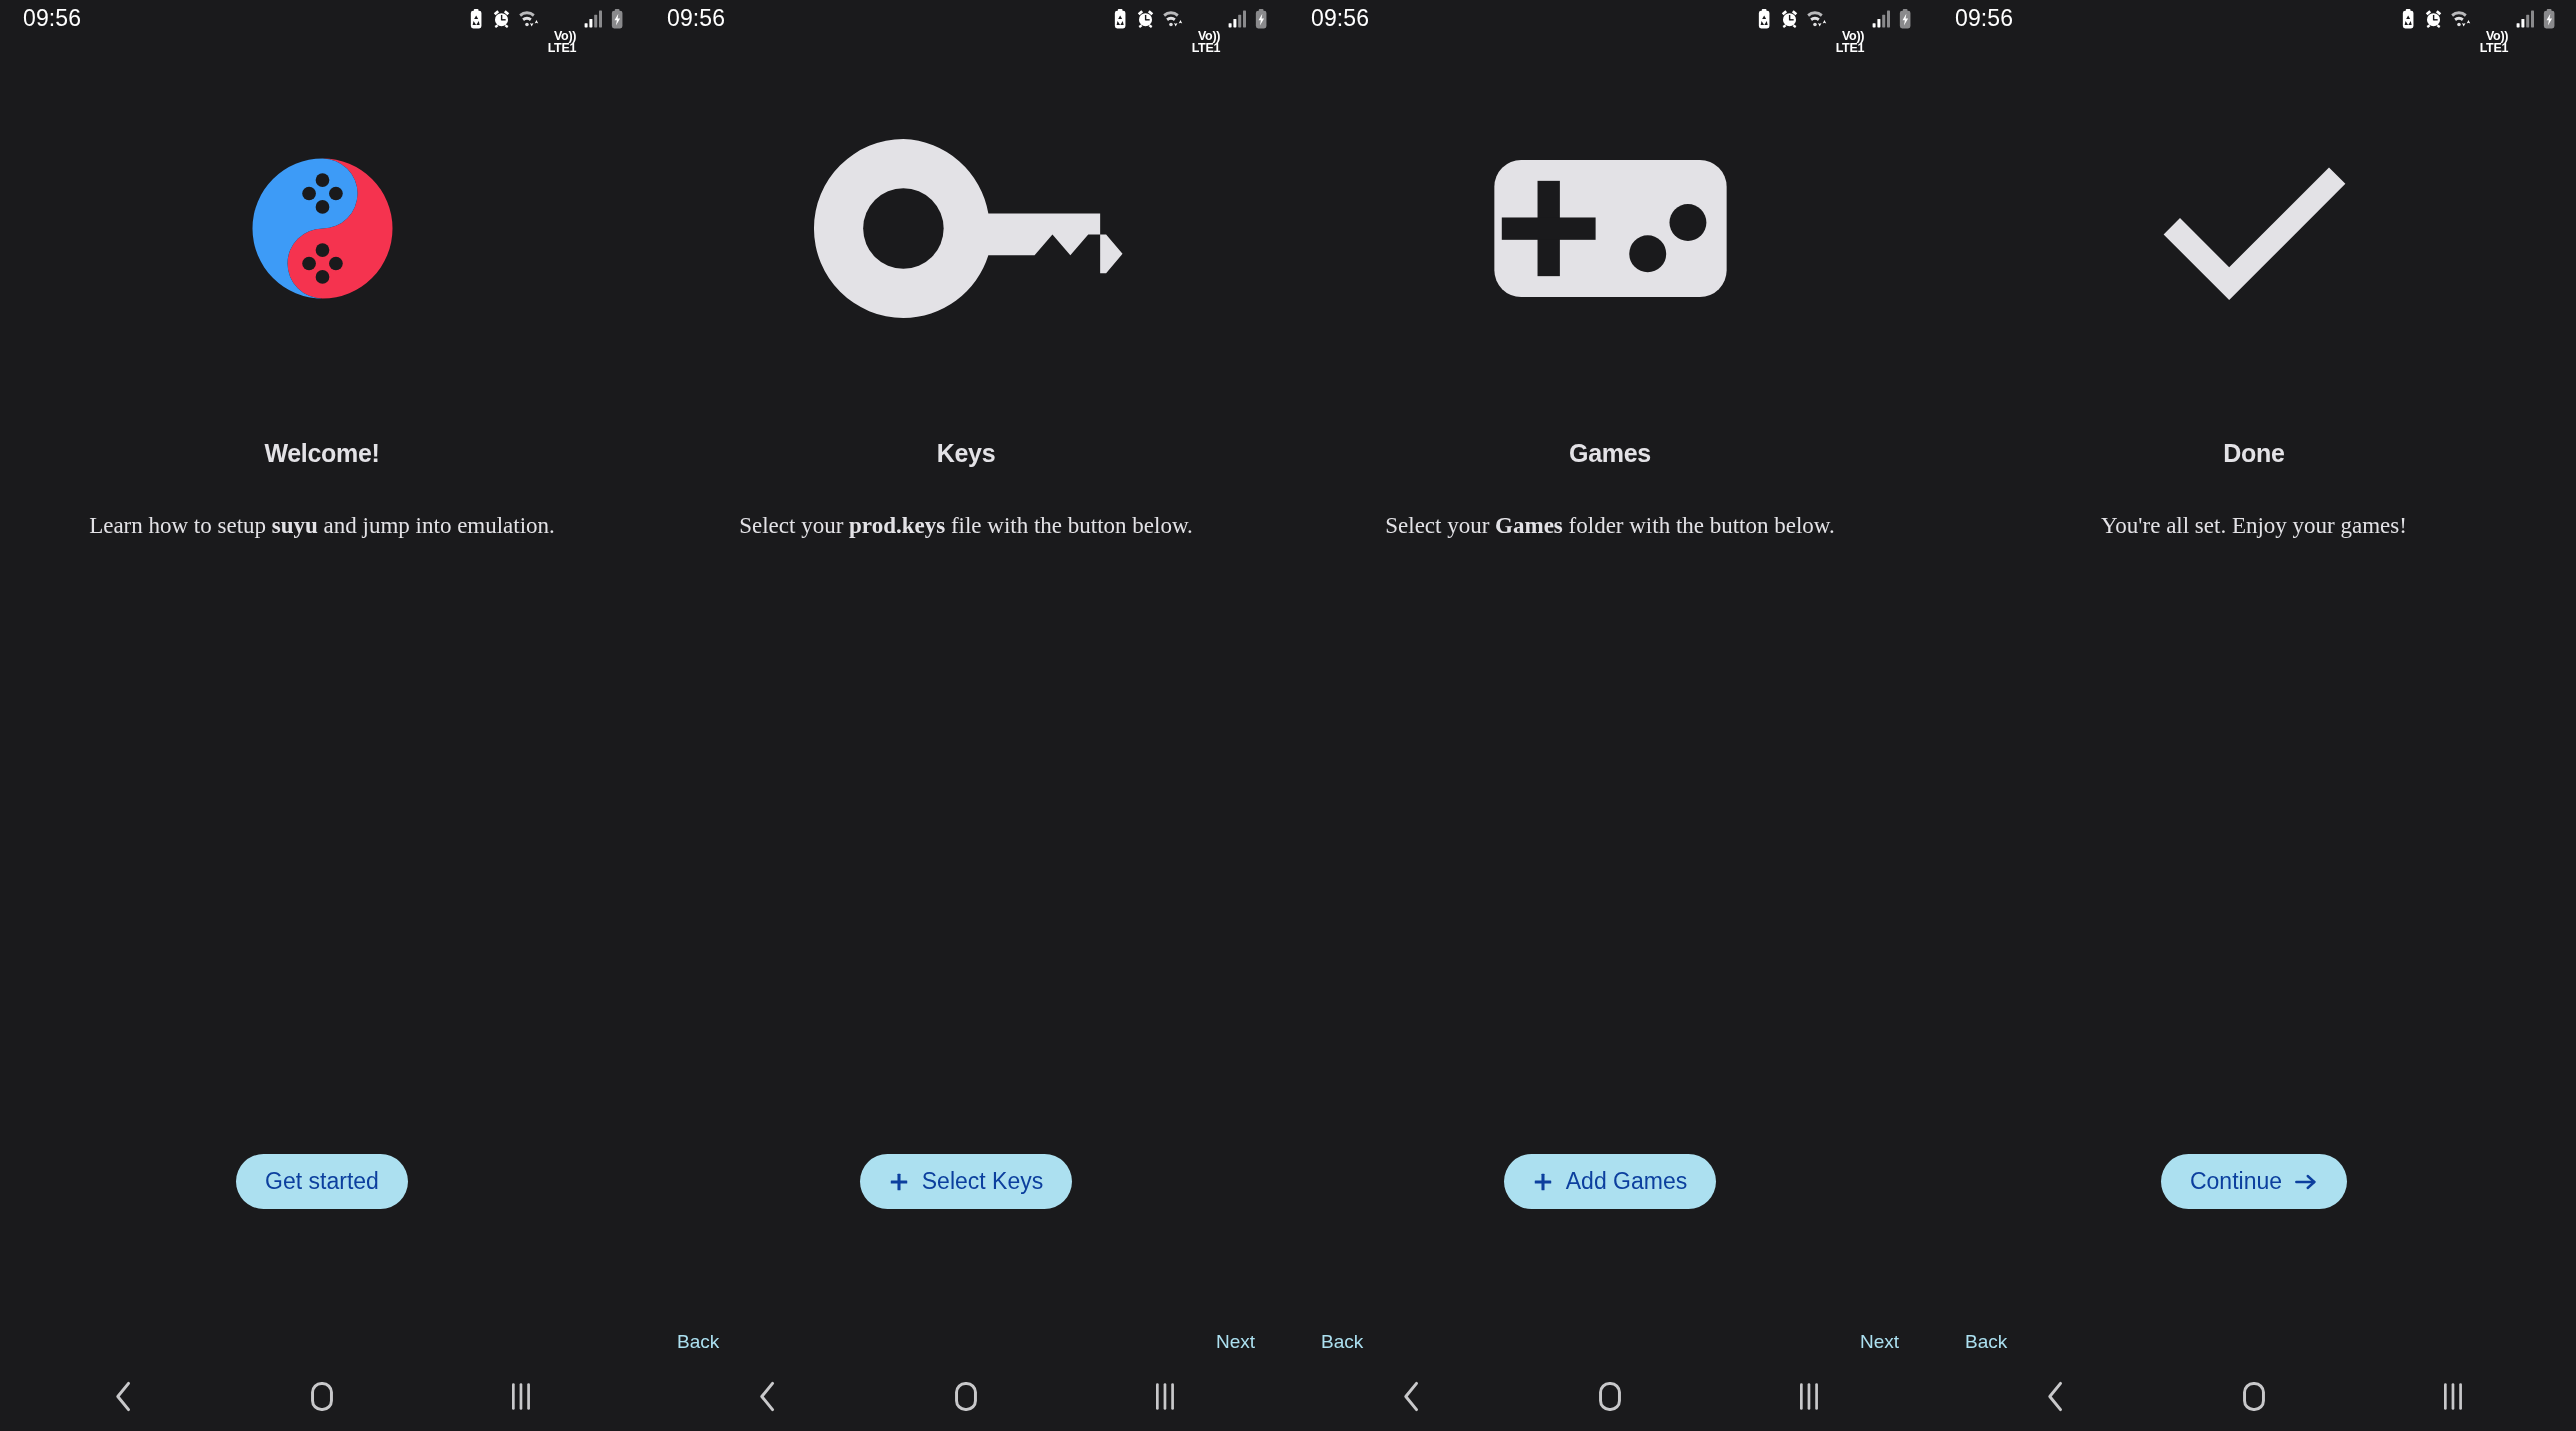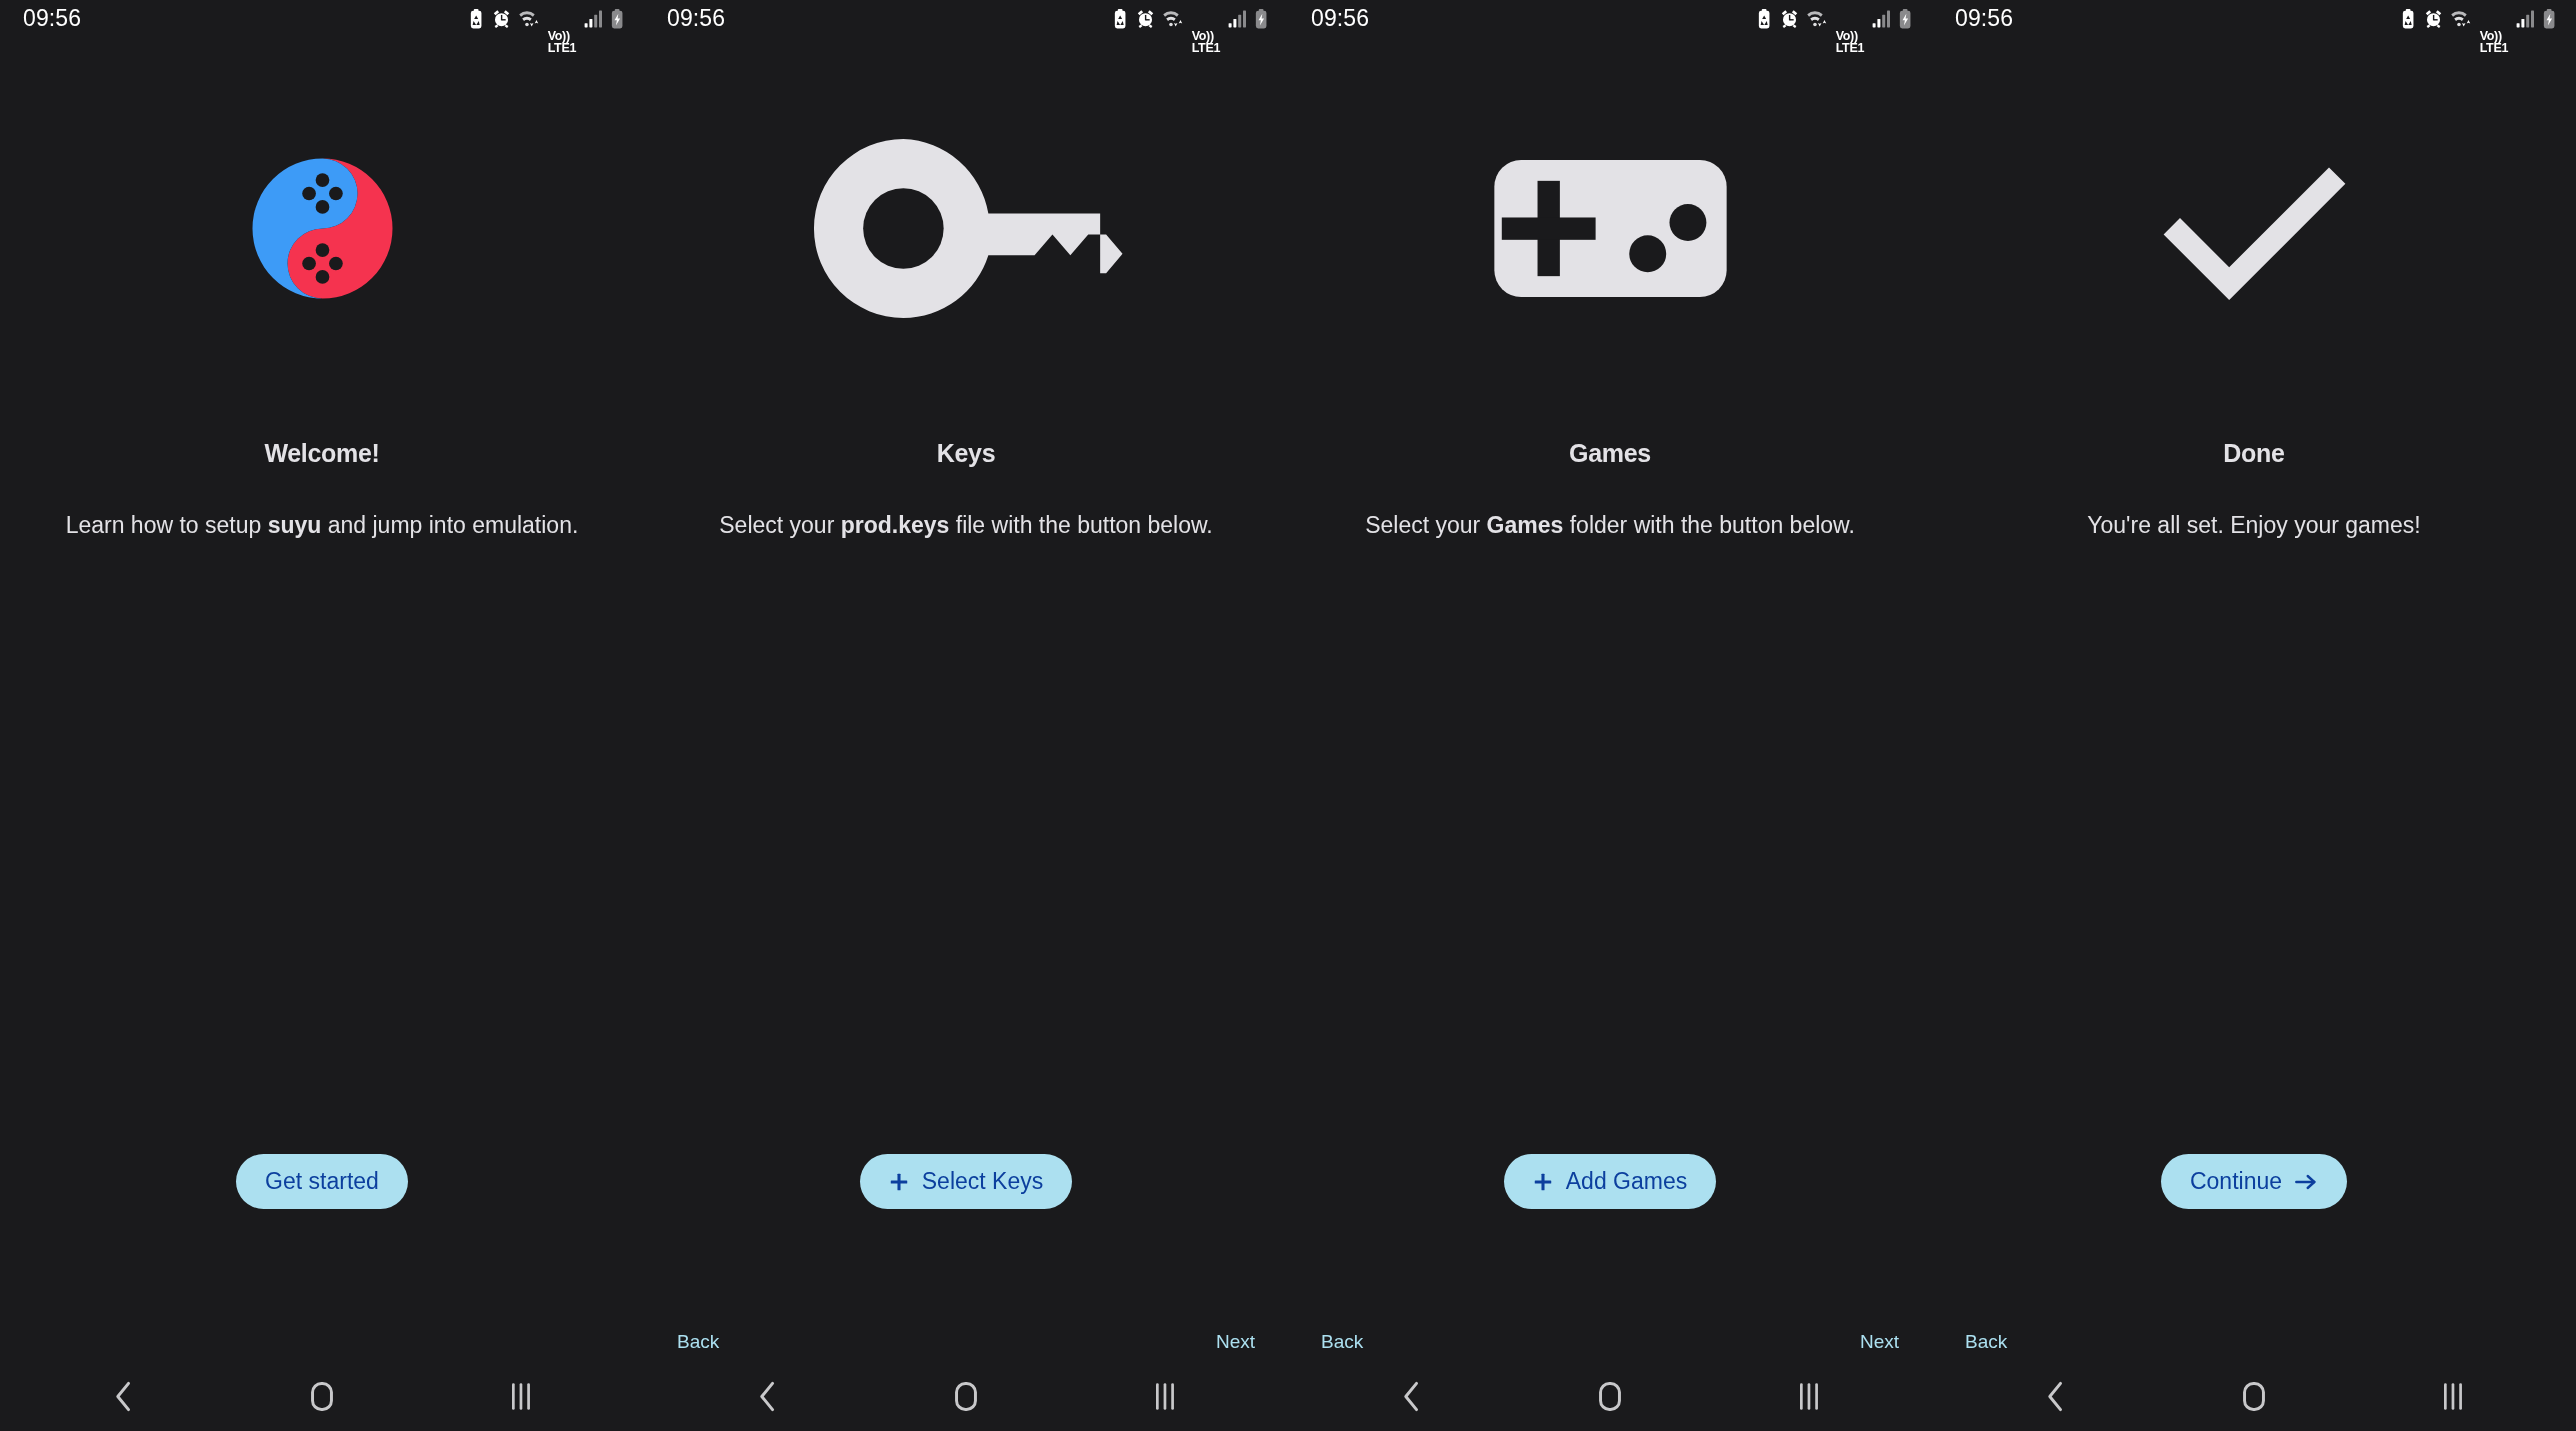--- a/index.html
+++ b/index.html
@@ -22,21 +22,21 @@
   
   .statusbar {
     height:37px; flex:0 0 37px;
     display:flex; align-items:center;
     padding:0 20px 0 23px;
     color:#ffffff;
   }
   .clock { font-size:23px; letter-spacing:0.1px; line-height:1; }
   .sb-icons { margin-left:auto; display:flex; align-items:center; gap:7.8px; }
   .sb-icons svg { display:block; }
-  .volte { display:flex; flex-direction:column; align-items:flex-start; line-height:.92;margin-top:48px; }
+  .volte { display:flex; flex-direction:column; align-items:flex-end; line-height:.92;margin-top:48px; }
   .volte .vo { font-size:12.5px; font-weight:bold; letter-spacing:-0.3px; }
   .volte .lte { font-size:12.5px; font-weight:bold; letter-spacing:-0.3px; }
 
   
   .content {
     flex:1 1 auto;
     display:flex; flex-direction:column; align-items:center;
     padding:0 31px;
   }
   .art {
@@ -49,20 +49,21 @@
   .title {
     font-size:25px; font-weight:bold; color:#e3e2e6;
     text-align:center; line-height:1;
     margin-top:21.5px;
     letter-spacing:-0.3px;
   }
   .desc {
     font-size:23px; color:#e3e2e6; text-align:center;
     line-height:1.38; margin-top:44px;
     max-width:596px;
+    font-family:Liberation Serif, serif;
   }
   .desc b { font-weight:bold; }
 
   .btn-wrap {
     margin-top:auto;
     padding-bottom:111px;
     display:flex; justify-content:center; width:100%;
   }
   .btn {
     background:#ace0f0; color:#0c3f9e;

